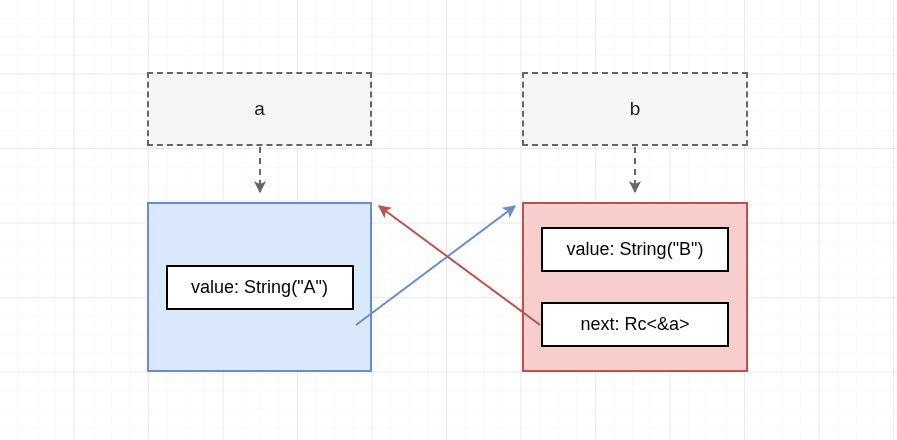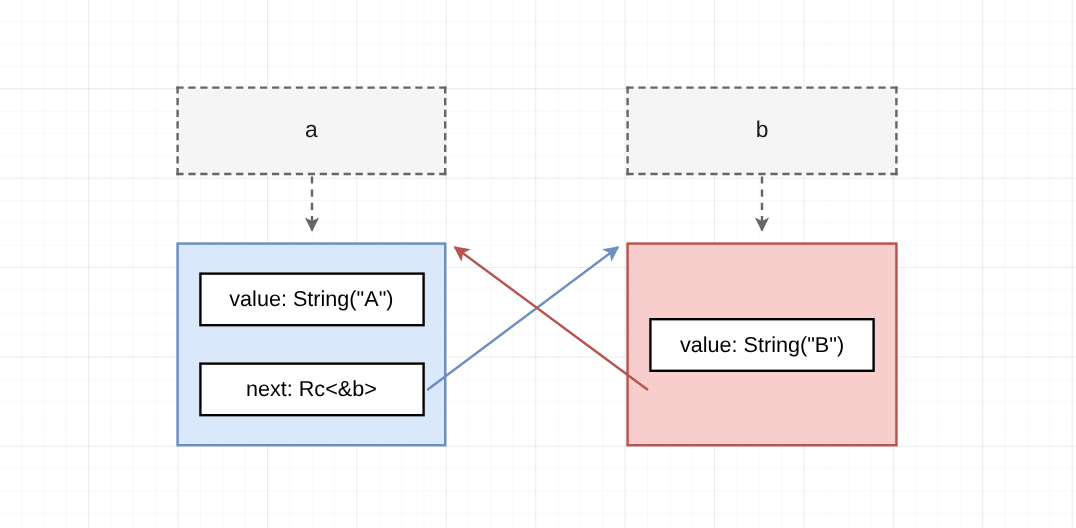--- a/index.html
+++ b/index.html
@@ -94,28 +94,28 @@
   </div>
 
   <div class="label-box" style="left:522px; top:72px; width:226px; height:74px;">
     <span>b</span>
   </div>
 
   <div class="node-box blue" style="left:147px; top:202px; width:225px; height:170px;">
     <div class="field">
       <span>value: String("A")</span>
     </div>
-    <div class="field">
-      <span>next: Rc&lt;&amp;b&gt;</span>
-    </div>
   </div>
 
   <div class="node-box red" style="left:522px; top:202px; width:226px; height:170px;">
     <div class="field">
       <span>value: String("B")</span>
+    </div>
+    <div class="field">
+      <span>next: Rc&lt;&amp;a&gt;</span>
     </div>
   </div>
 
   <svg class="overlay" viewBox="0 0 897 440" xmlns="http://www.w3.org/2000/svg">
     <defs>
       <marker id="arrow-gray" viewBox="0 0 10 10" refX="9" refY="5" markerWidth="6" markerHeight="6" orient="auto-start-reverse">
         <path d="M 0 0 L 10 5 L 0 10 L 2.4 5 z" fill="#666666"></path>
       </marker>
       <marker id="arrow-blue" viewBox="0 0 10 10" refX="9" refY="5" markerWidth="6.5" markerHeight="6.5" orient="auto-start-reverse">
         <path d="M 0 0 L 10 5 L 0 10 L 2.4 5 z" fill="#6c8ebf"></path>

